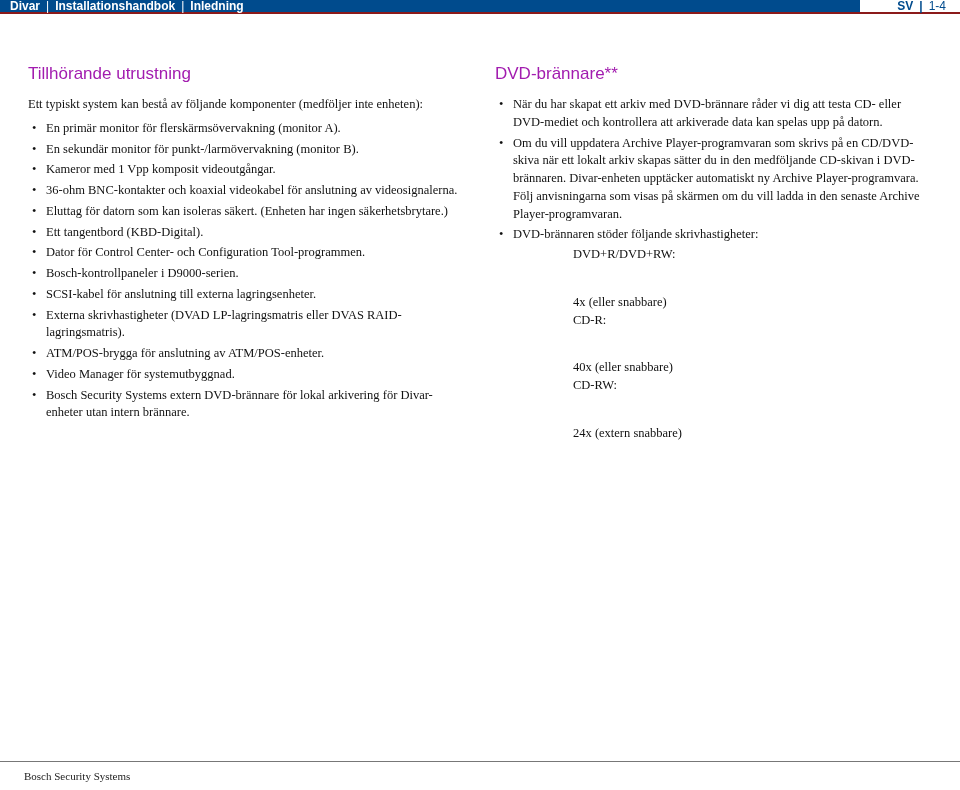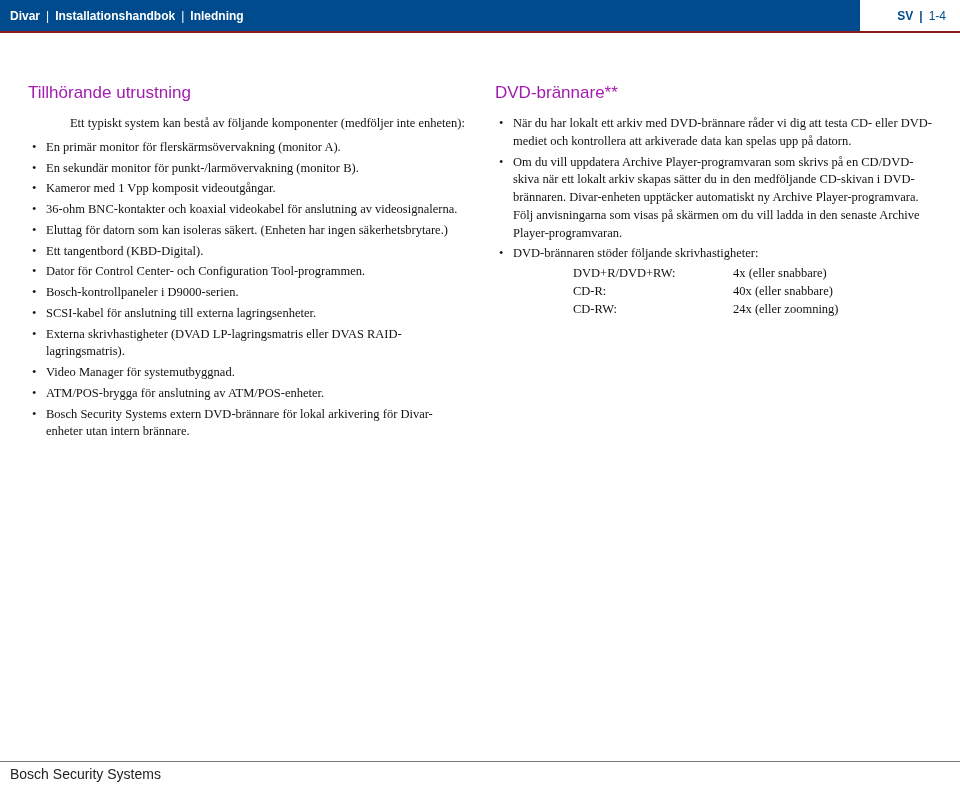--- a/index.html
+++ b/index.html
@@ -7,21 +7,21 @@
     font-family: "Times New Roman", Times, serif;
     background: #fff;
     width: 960px;
     height: 790px;
     position: relative;
     color: #000;
   }
   .header-bar {
     background: #004b8d;
     color: #fff;
-    height: 33px;
+    height: 14px;
     display: flex;
     align-items: center;
     justify-content: space-between;
     font-family: Arial, Helvetica, sans-serif;
     font-weight: bold;
     font-size: 12px;
     border-bottom: 2px solid #8b1a1a;
   }
   .header-left {
     display: flex;
@@ -57,21 +57,20 @@
   }
   h2.sect {
     font-family: Arial, Helvetica, sans-serif;
     color: #a21caf;
     font-size: 17px;
     font-weight: normal;
     margin-bottom: 10px;
   }
   .intro {
     margin-bottom: 6px;
-    text-align: right;
   }
   ul.bullets {
     list-style: none;
     padding-left: 0;
     margin: 0;
   }
   ul.bullets > li {
     position: relative;
     padding-left: 18px;
     margin-bottom: 3px;
@@ -82,28 +81,29 @@
     left: 4px;
     top: 0;
   }
   .speed-table {
     padding-left: 60px;
     margin-top: 2px;
   }
   .speed-row {
     display: flex;
     gap: 30px;
+    flex-direction: column;
   }
   .speed-label { min-width: 130px; }
   .footer {
     position: absolute;
-    left: 10px;
+    left: 24px;
     bottom: 8px;
-    font-family: Liberation Sans, sans-serif;
-    font-size: 14px;
+    font-family: Liberation Serif, serif;
+    font-size: 11px;
     color: #222;
   }
   .footer-rule {
     position: absolute;
     left: 0;
     right: 0;
     bottom: 28px;
     border-top: 1px solid #777;
   }
 </style>
@@ -133,45 +133,45 @@
       <li><span>En primär monitor för flerskärmsövervakning (monitor A).</span></li>
       <li><span>En sekundär monitor för punkt-/larmövervakning (monitor B).</span></li>
       <li><span>Kameror med 1 Vpp komposit videoutgångar.</span></li>
       <li><span>36-ohm BNC-kontakter och koaxial videokabel för anslutning av videosignalerna.</span></li>
       <li><span>Eluttag för datorn som kan isoleras säkert. (Enheten har ingen säkerhetsbrytare.)</span></li>
       <li><span>Ett tangentbord (KBD-Digital).</span></li>
       <li><span>Dator för Control Center- och Configuration Tool-programmen.</span></li>
       <li><span>Bosch-kontrollpaneler i D9000-serien.</span></li>
       <li><span>SCSI-kabel för anslutning till externa lagringsenheter.</span></li>
       <li><span>Externa skrivhastigheter (DVAD LP-lagringsmatris eller DVAS RAID-lagringsmatris).</span></li>
+      <li><span>ATM/POS-brygga för anslutning av ATM/POS-enheter.</span></li>
       <li><span>Video Manager för systemutbyggnad.</span></li>
-      <li><span>ATM/POS-brygga för anslutning av ATM/POS-enheter.</span></li>
       <li><span>Bosch Security Systems extern DVD-brännare för lokal arkivering för Divar-enheter utan intern brännare.</span></li>
     </ul>
   </div>
 
   <div class="col">
     <h2 class="sect">DVD-brännare**</h2>
     <ul class="bullets">
-      <li><span>När du har lokalt ett arkiv med DVD-brännare råder vi dig att testa CD- eller DVD-mediet och kontrollera att arkiverade data kan spelas upp på datorn.</span></li>
+      <li><span>När du har skapat ett arkiv med DVD-brännare råder vi dig att testa CD- eller DVD-mediet och kontrollera att arkiverade data kan spelas upp på datorn.</span></li>
       <li><span>Om du vill uppdatera Archive Player-programvaran som skrivs på en CD/DVD-skiva när ett lokalt arkiv skapas sätter du in den medföljande CD-skivan i DVD-brännaren. Divar-enheten upptäcker automatiskt ny Archive Player-programvara. Följ anvisningarna som visas på skärmen om du vill ladda in den senaste Archive Player-programvaran.</span></li>
       <li>
         <span>DVD-brännaren stöder följande skrivhastigheter:</span>
         <div class="speed-table">
           <div class="speed-row">
             <span class="speed-label">DVD+R/DVD+RW:</span>
             <span>4x (eller snabbare)</span>
           </div>
           <div class="speed-row">
             <span class="speed-label">CD-R:</span>
             <span>40x (eller snabbare)</span>
           </div>
           <div class="speed-row">
             <span class="speed-label">CD-RW:</span>
-            <span>24x (eller zoomning)</span>
+            <span>24x (extern snabbare)</span>
           </div>
         </div>
       </li>
     </ul>
   </div>
 </div>
 
 <div class="footer-rule"></div>
 <div class="footer">Bosch Security Systems</div>
 

